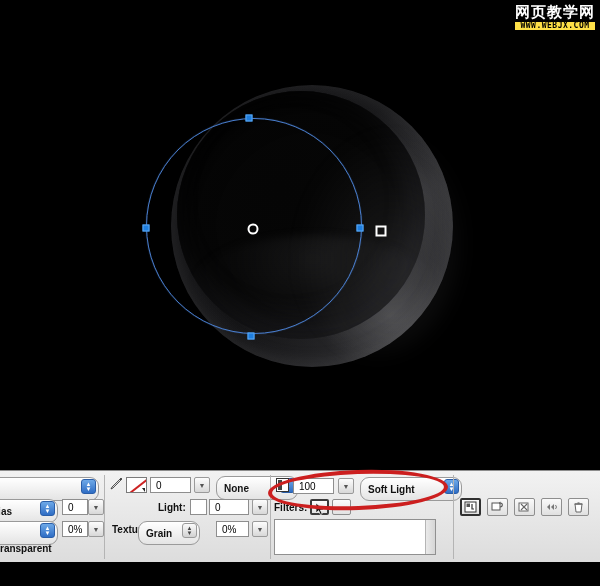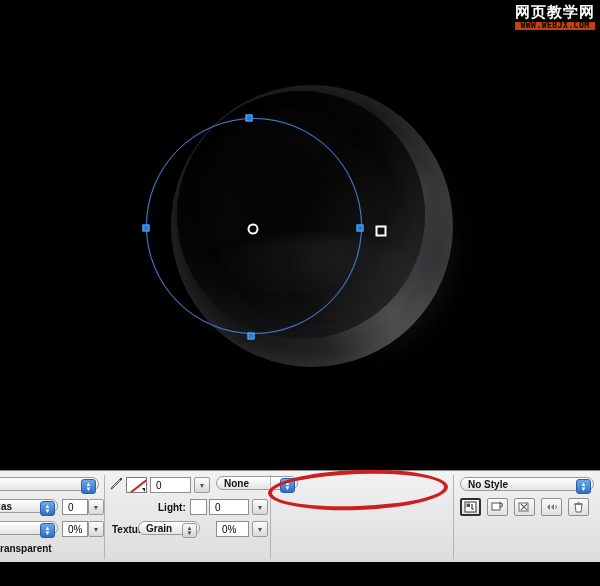--- a/index.html
+++ b/index.html
@@ -75,36 +75,36 @@
     position:absolute;right:5px;top:5px;text-align:center;color:#fff;
     line-height:1;user-select:none;
   }
   #watermark .wm-cn{
     font-family:"DejaVu Sans",sans-serif;font-size:15px;font-weight:700;
     letter-spacing:1px;
   }
   #watermark .wm-url{
     font-family:"DejaVu Sans Mono","Liberation Mono",monospace;
     font-size:8px;font-weight:700;letter-spacing:.5px;margin-top:2px;
-    background:#c2410c;color:#000;padding:0 1px;
+    background:#fde047;color:#000;padding:0 1px;
   }
 
   
   #panel{
     position:absolute;left:0;top:470px;width:600px;height:92px;
     background:linear-gradient(#f2f2f2,#dcdcdc);
     border-top:1px solid #8d8d8d;
     font-size:10px;color:#000;
   }
   .col{position:absolute;top:0;height:92px;box-sizing:border-box;}
   .sep{position:absolute;top:4px;width:1px;height:84px;background:#b4b4b4;}
 
   
   .popup{
-    position:absolute;height:14px;box-sizing:border-box;
+    position:absolute;height:24px;box-sizing:border-box;
     background:linear-gradient(#ffffff,#e4e4e4);
     border:1px solid #9a9a9a;border-radius:9px;
     display:flex;align-items:center;
     padding-left:7px;font-size:10px;font-weight:bold;color:#111;
     box-shadow:0 1px 0 rgba(255,255,255,.8) inset;
   }
   .popup .arrows{
     position:absolute;right:2px;top:1px;width:13px;height:13px;
     background:linear-gradient(#6ea9e8,#2f6dc4);
     border:1px solid #2a5ea8;border-radius:3px;
@@ -286,28 +286,50 @@
       <span class="arrows">▲<br>▼</span>
     </div>
     <div class="field" style="left:110px;top:50px;width:33px;">
       <span>0%</span>
     </div>
     <div class="stepper" style="left:146px;top:50px;">▼</div>
   </div>
 
   <div class="sep" style="left:270px;"></div>
 
+  <div class="col" style="left:272px;width:178px;">
+    <div class="blend-icon" style="left:4px;top:7px;"></div>
+
+    <div class="field" style="left:21px;top:7px;width:41px;">
+      <span>100</span>
+    </div>
+    <div class="stepper" style="left:66px;top:7px;">▼</div>
+
+    <div class="popup" style="left:88px;top:6px;width:102px;">
+      <span>Soft Light</span>
+      <span class="arrows">▲<br>▼</span>
+    </div>
+
+    <div class="lbl" style="left:2px;top:31px;">Filters:</div>
+
+    <div class="minibtn pressed" style="left:38px;top:28px;">
+      <svg class="cursor-arrow" style="left:4px;top:2px;" viewBox="0 0 11 13">
+        <path d="M0 0 L0 10 L2.6 7.6 L4.4 11.6 L6.2 10.8 L4.4 7 L8 7 Z" fill="#111" stroke="#fff" stroke-width=".7"></path>
+      </svg>
+    </div>
+    <div class="minibtn" style="left:60px;top:28px;"></div>
+
+    <div class="listbox" style="left:2px;top:48px;width:162px;height:36px;">
+      <div class="sb"></div>
+    </div>
+  </div>
 
   <div class="sep" style="left:453px;"></div>
 
   <div class="col" style="left:455px;width:145px;">
-    <div class="popup" style="left:5px;top:6px;width:134px;">
-      <span>No Style</span>
-      <span class="arrows">▲<br>▼</span>
-    </div>
 
     <div class="iconbtn sel" style="left:5px;top:27px;">
       <svg width="13" height="12" viewBox="0 0 13 12">
         <rect x="1" y="1" width="11" height="10" fill="#fff" stroke="#333"></rect>
         <path d="M8 3 L8 8 L10 8" fill="none" stroke="#333" stroke-width="1.2"></path>
         <rect x="2.5" y="2.5" width="3.5" height="3.5" fill="#555"></rect>
       </svg>
     </div>
 
     <div class="iconbtn" style="left:32px;top:27px;">

